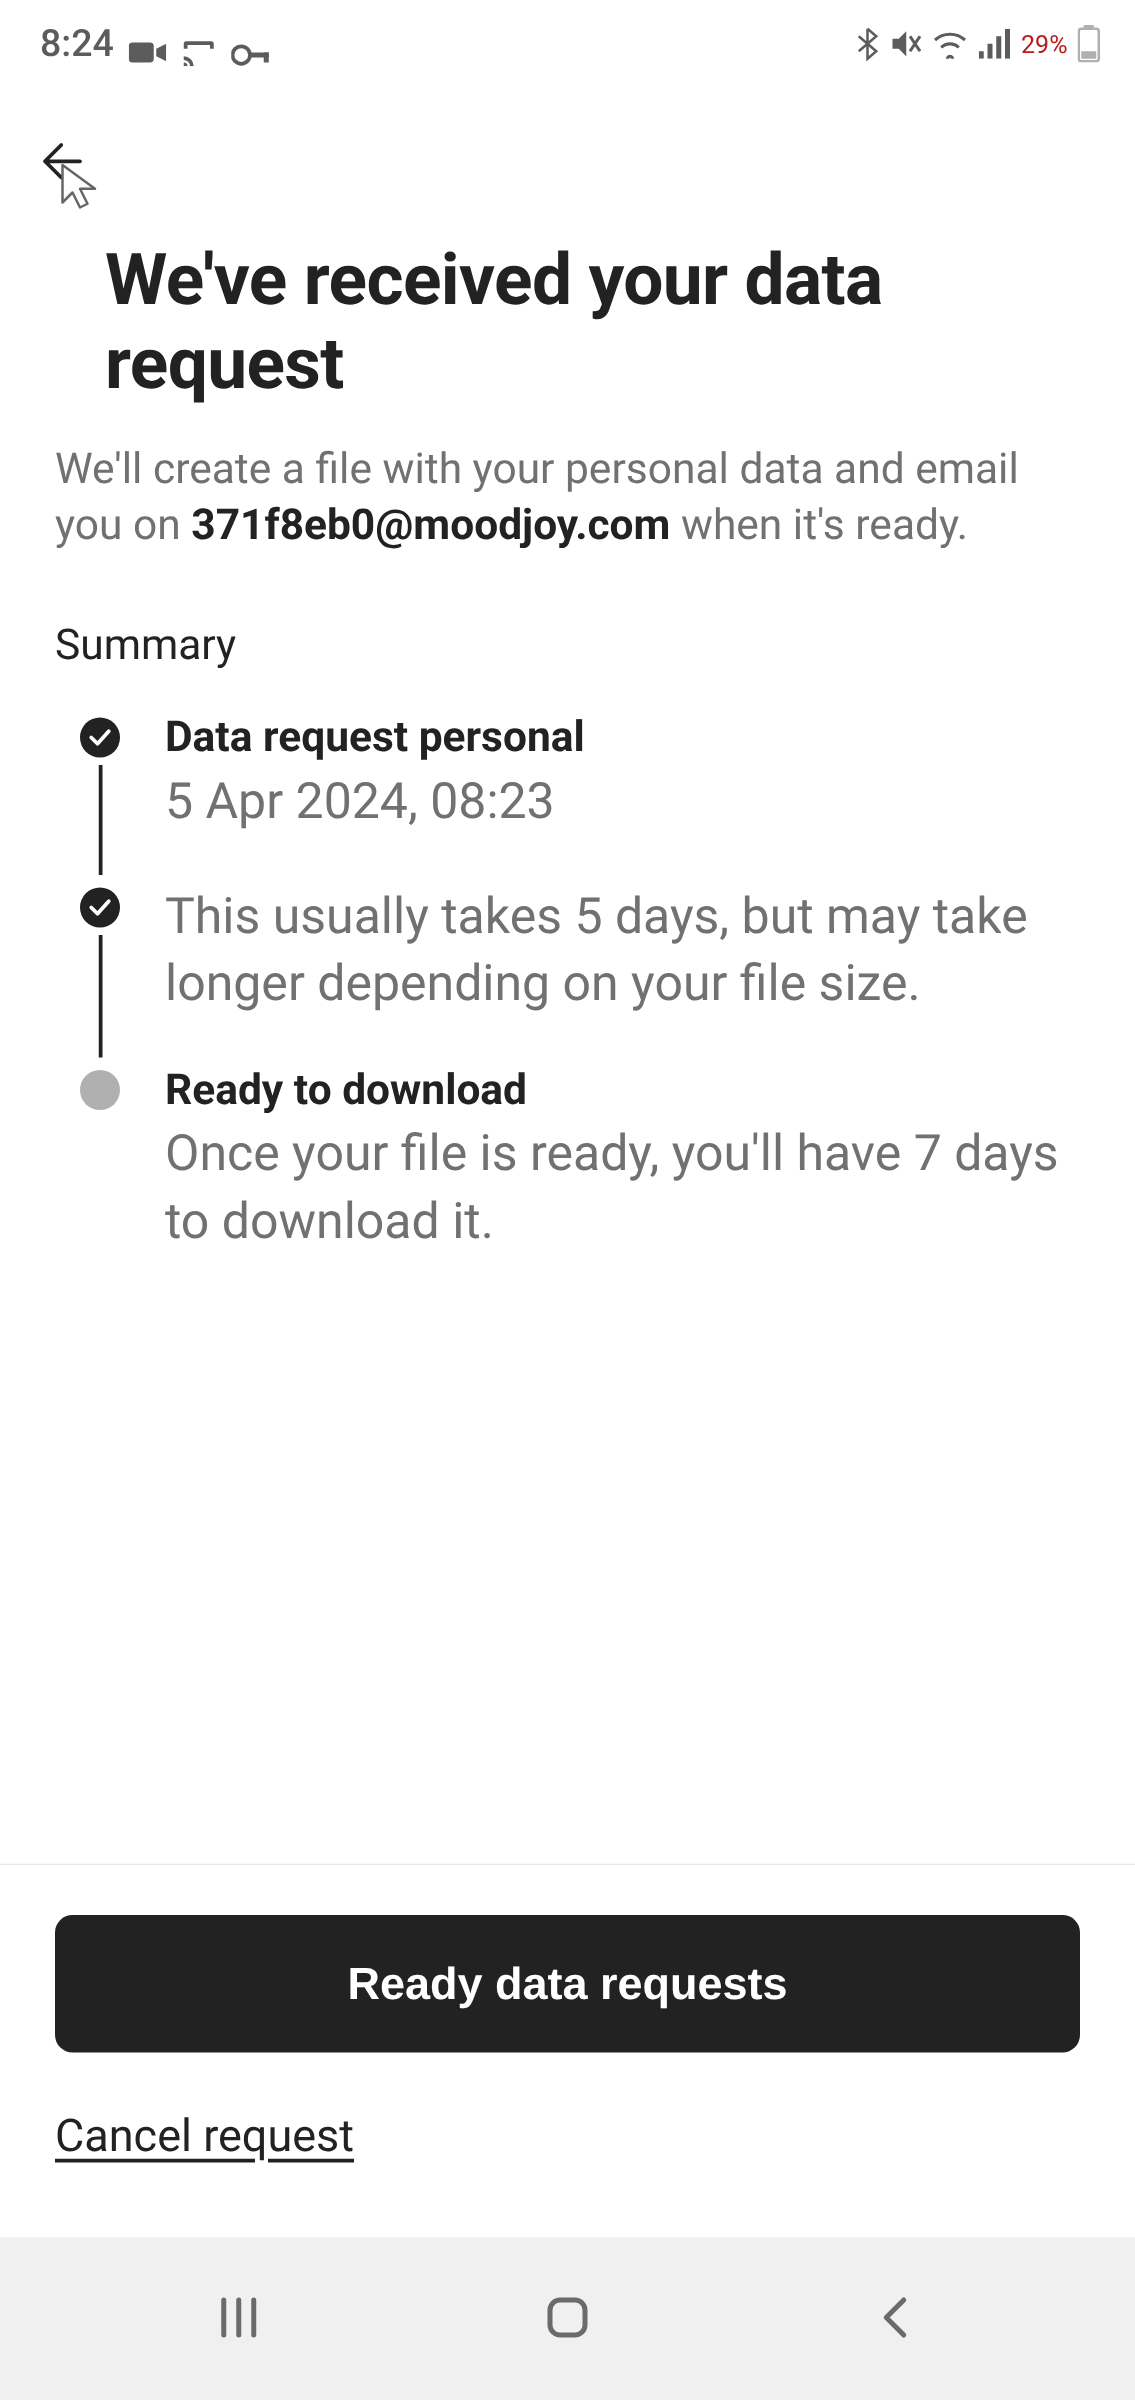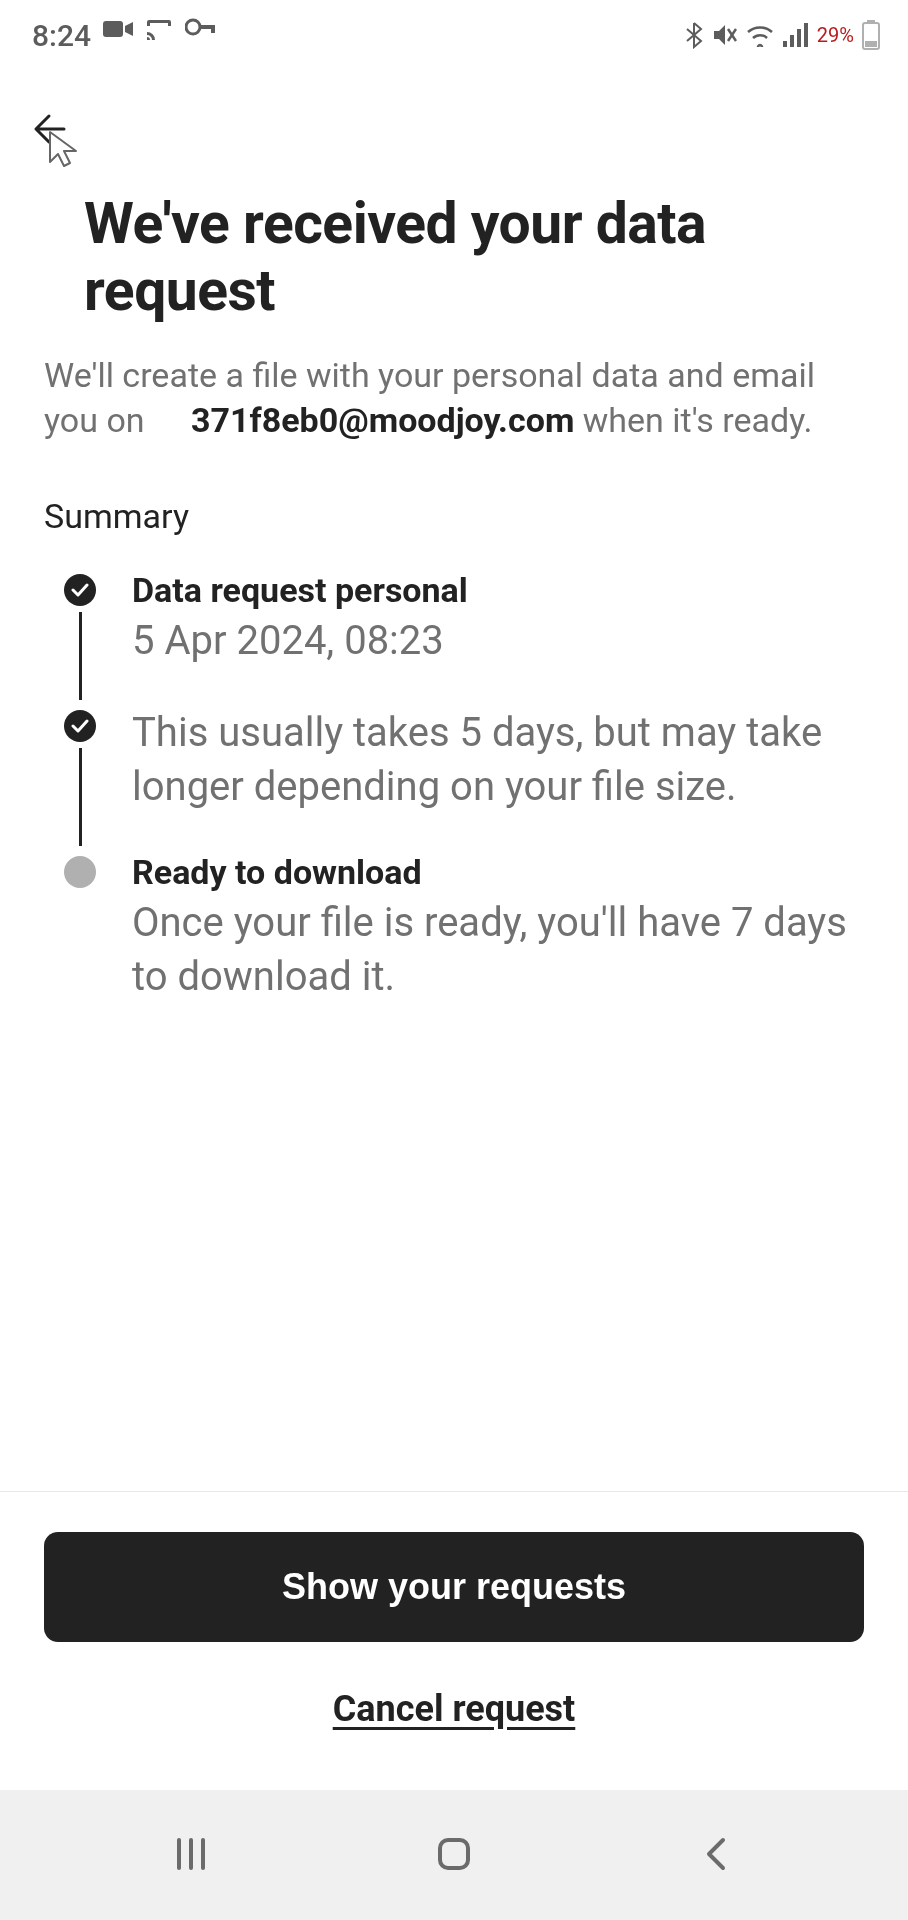--- a/index.html
+++ b/index.html
@@ -18,21 +18,21 @@
     }
     .status-bar {
       display: flex;
       justify-content: space-between;
       align-items: center;
       padding: 14px 28px 14px 32px;
       height: 70px;
     }
     .status-left {
       display: flex;
-      align-items: flex-start;
+      align-items: flex-end;
       gap: 12px;
       color: #5c5c5c;
     }
     .status-time {
       font-size: 30px;
       font-weight: 500;
       color: #5c5c5c;
     }
     .status-icon {
       display: inline-flex;
@@ -80,21 +80,20 @@
     }
     .page-subtitle {
       font-size: 34px;
       color: #717171;
       line-height: 1.35;
       margin-bottom: 52px;
     }
     .page-subtitle strong {
       font-weight: 700;
       color: #222222;
-      margin-left: 38px;
     }
     .summary-label {
       font-size: 34px;
       font-weight: 400;
       color: #222222;
       margin-bottom: 34px;
     }
     .timeline {
       display: flex;
       flex-direction: column;
@@ -161,23 +160,22 @@
       border: none;
       border-radius: 14px;
       font-size: 36px;
       font-weight: 600;
       padding: 34px 0;
       cursor: pointer;
       margin-bottom: 46px;
     }
     .secondary-link {
       display: block;
-      text-align: center;
       font-size: 36px;
-      font-weight: 700;
+      font-weight: 400;
       color: #222222;
       text-decoration: underline;
       text-underline-offset: 6px;
       cursor: pointer;
     }
     .nav-bar {
       height: 130px;
       background: #f0f0f0;
       display: flex;
       justify-content: space-around;
@@ -316,21 +314,21 @@
       </div>
       <div class="timeline-body">
         <div class="timeline-title">Ready to download</div>
         <div class="timeline-desc">Once your file is ready, you'll have 7 days to download it.</div>
       </div>
     </div>
   </div>
 </div>
 
 <div class="footer">
-  <button class="primary-button">Show your requests</button>
+  <button class="primary-button">Ready data requests</button>
   <a class="secondary-link">Cancel request</a>
 </div>
 
 <div class="nav-bar">
   <button class="nav-btn">
     <span>
       <svg width="40" height="40" viewBox="0 0 40 40">
           <line x1="8" y1="6" x2="8" y2="34" stroke="#6b6b6b" stroke-width="4" stroke-linecap="round"></line>
           <line x1="20" y1="6" x2="20" y2="34" stroke="#6b6b6b" stroke-width="4" stroke-linecap="round"></line>
           <line x1="32" y1="6" x2="32" y2="34" stroke="#6b6b6b" stroke-width="4" stroke-linecap="round"></line>

